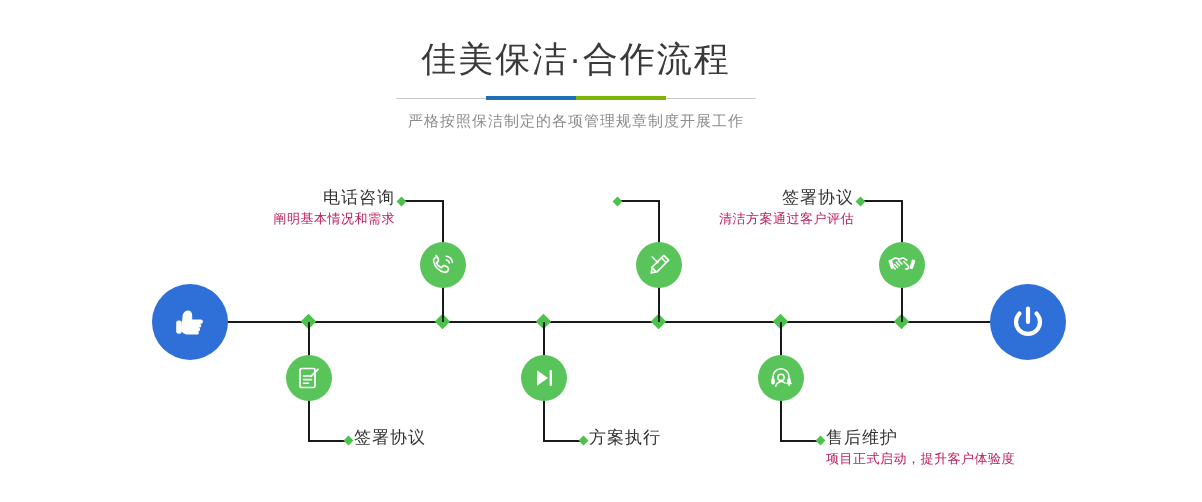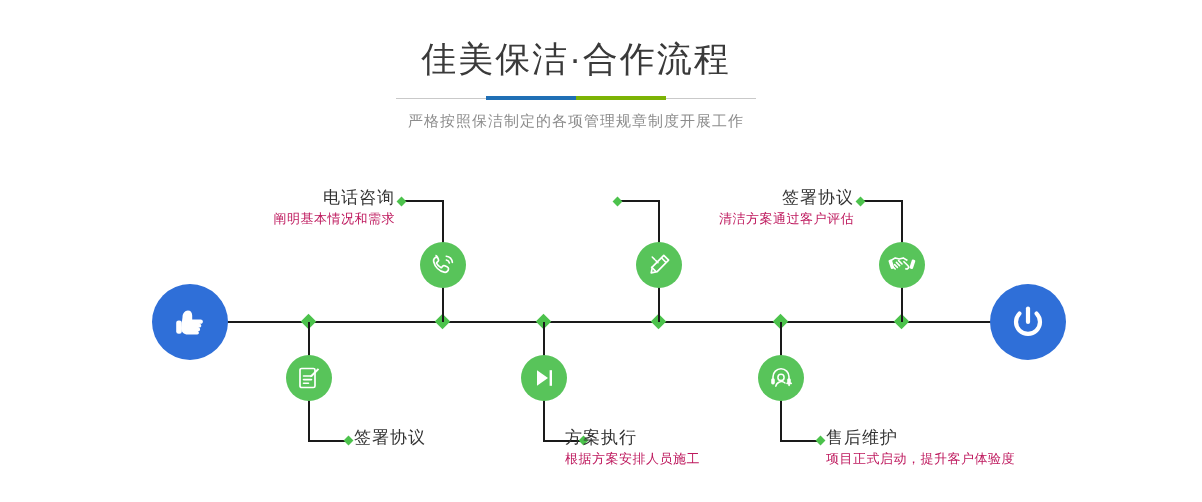--- a/index.html
+++ b/index.html
@@ -198,23 +198,22 @@
     <div class="stub" style="left:543px;top:440px;width:40px;"></div>
     <div class="dia-sm" style="left:580px;top:437px;"></div>
     <div class="node" style="left:521px;top:355px;">
       <span>
         <svg width="26" height="26" viewBox="0 0 26 26">
           <path d="M6 5.2l11 7.8-11 7.8z" fill="#ffffff"></path>
           <rect x="18.6" y="5.2" width="2.4" height="15.6" fill="#ffffff"></rect>
         </svg>
       </span>
     </div>
-    <div class="lbl below" style="left:565px;top:427px;width:260px;">
+    <div class="lbl below" style="left:589px;top:427px;width:260px;">
       <div class="t">方案执行</div>
-      <div class="s">根据方案安排人员施工</div>
     </div>
 
     <div class="stem" style="left:901px;top:200px;height:122px;"></div>
     <div class="stub" style="left:863px;top:200px;width:40px;"></div>
     <div class="dia-sm" style="left:857px;top:198px;"></div>
     <div class="node" style="left:879px;top:242px;">
       <span>
         <svg width="28" height="28" viewBox="0 0 28 28">
           <path d="M3 9.5l4.2-2.6 4 1.2 4-1.2 4.2 2.6" fill="none" stroke="#ffffff" stroke-width="1.6" stroke-linejoin="round"></path>
           <path d="M8.4 11.4l3.2 3.2M10.6 9.6l3.4 3.4M6.6 13.6l2.8 2.8M5 15.8l2.2 2.2" fill="none" stroke="#ffffff" stroke-width="1.6" stroke-linecap="round"></path>

